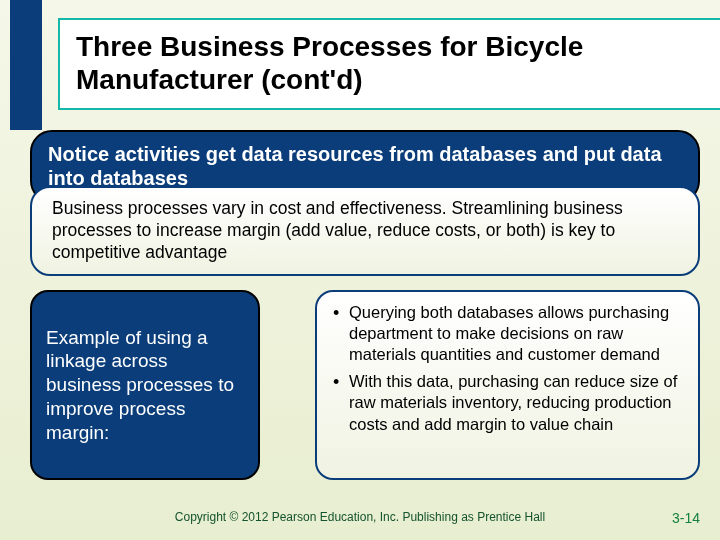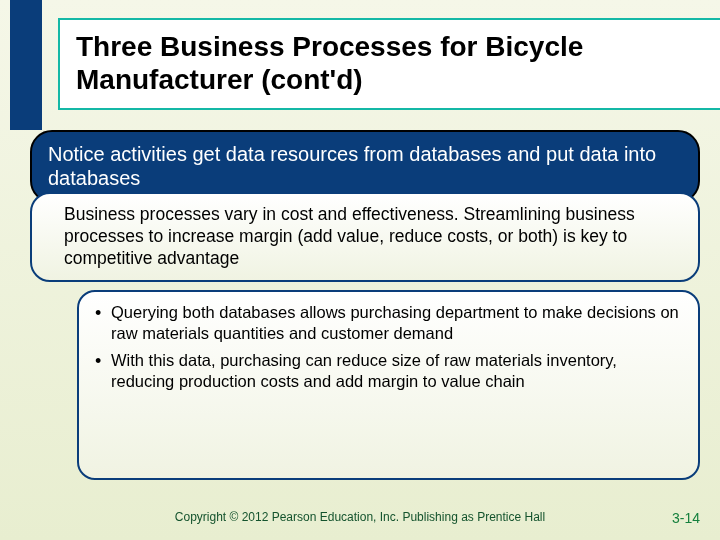--- a/index.html
+++ b/index.html
@@ -36,28 +36,28 @@
   }
   .callout-dark {
     position: absolute;
     background: #0a3d7a;
     border: 2px solid #000;
     border-radius: 22px;
     color: #fff;
     padding: 10px 16px;
   }
   .c1 { left: 30px; top: 130px; width: 670px; }
-  .c1 p { font-size: 20px; font-weight: normal; line-height: 1.22; }
+  .c1 p { font-size: 20px; font-weight: bold; line-height: 1.22; }
   .callout-light {
     position: absolute;
-    left: 30px; top: 192px; width: 670px;
+    left: 30px; top: 186px; width: 670px;
     background: linear-gradient(180deg, #ffffff 0%, #f0f3e2 100%);
     border: 2px solid #0a3d7a;
     border-radius: 20px;
-    padding: 10px 32px;
+    padding: 10px 20px;
     color: #000;
   }
   .callout-light p { font-size: 17.5px; line-height: 1.25; }
   .row {
     position: absolute;
     left: 30px; top: 290px;
     width: 670px; height: 190px;
     display: flex; gap: 8px;
   }
   .left-dark {
@@ -119,20 +119,23 @@
 
 <div class="callout-dark c1">
   <p>Notice activities get data resources from databases and put data into databases</p>
 </div>
 
 <div class="callout-light">
   <p>Business processes vary in cost and effectiveness. Streamlining business processes to increase margin (add value, reduce costs, or both) is key to competitive advantage</p>
 </div>
 
 <div class="row">
+  <div class="left-dark">
+    <p>Example of using a linkage across business processes to improve process margin:</p>
+  </div>
   <div class="right-light">
     <ul>
       <li>Querying both databases allows purchasing department to make decisions on raw materials quantities and customer demand</li>
       <li>With this data, purchasing can reduce size of raw materials inventory, reducing production costs and add margin to value chain</li>
     </ul>
   </div>
 </div>
 
 <div class="footer-copy">Copyright © 2012 Pearson Education, Inc. Publishing as Prentice Hall</div>
 <div class="footer-num">3-14</div>

